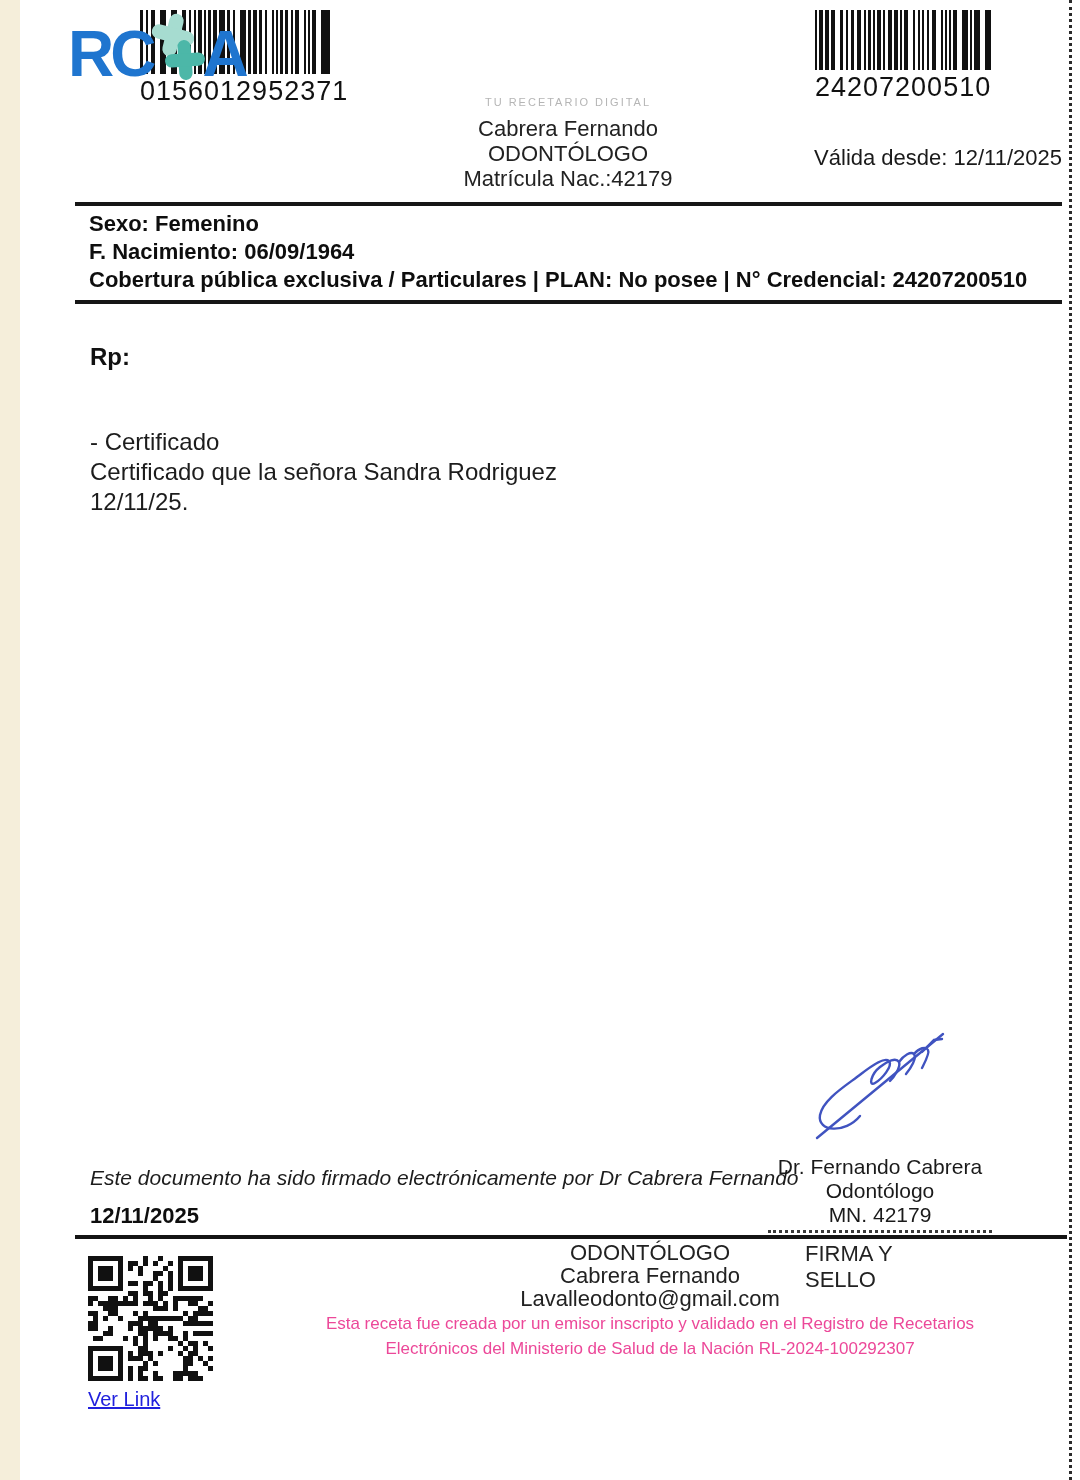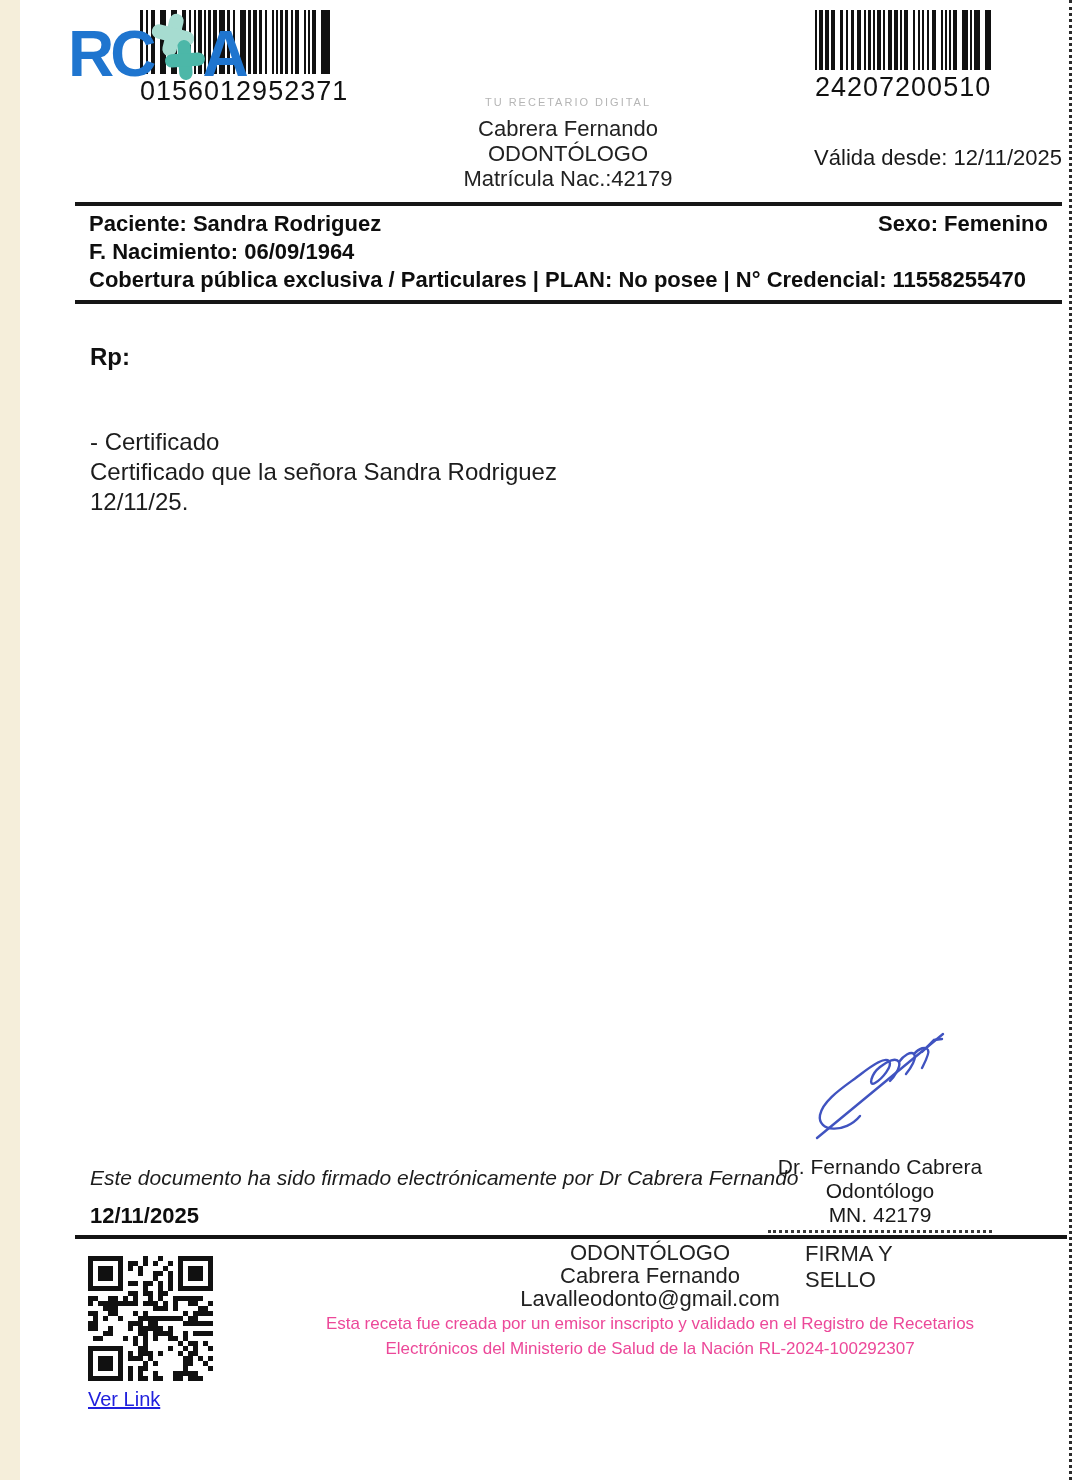--- a/index.html
+++ b/index.html
@@ -159,28 +159,27 @@
   <div class="tagline">TU RECETARIO DIGITAL</div>
   <div class="doc-head">
     <div>Cabrera Fernando</div>
     <div>ODONTÓLOGO</div>
     <div>Matrícula Nac.:42179</div>
   </div>
 </div>
 
 <div class="abs patient">
   <div class="prow">
-    <span>Paciente: Sandra Rodriguez</span>
     <span>Sexo: Femenino</span>
   </div>
   <div class="prow">
     <span>F. Nacimiento: 06/09/1964</span>
   </div>
   <div class="prow">
-    <span>Cobertura pública exclusiva / Particulares | PLAN: No posee | N° Credencial: 11558255470</span>
+    <span>Cobertura pública exclusiva / Particulares | PLAN: No posee | N° Credencial: 24207200510</span>
   </div>
 </div>
 
 <div class="abs rp-label">Rp:</div>
 <div class="abs rp-body">
   <div>- Certificado</div>
   <div>Certificado que la señora Sandra Rodriguez</div>
   <div>12/11/25.</div>
 </div>
 

